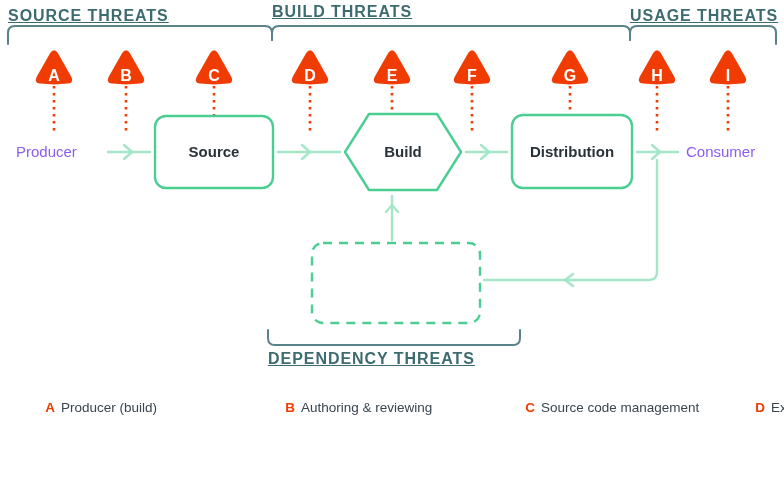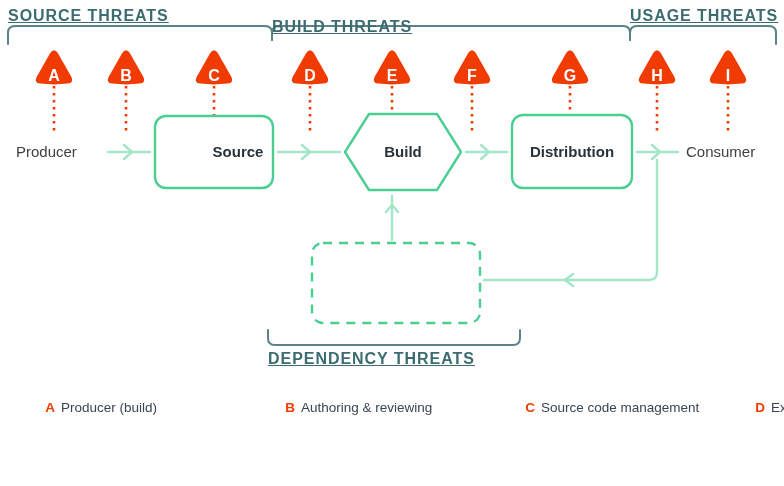--- a/index.html
+++ b/index.html
@@ -68,21 +68,21 @@
     font-size: 15px;
     font-weight: 700;
     color: #27323a;
     white-space: nowrap;
     text-align: center;
   }
   .endpoint-label {
     position: absolute;
     font-size: 15px;
     font-weight: 400;
-    color: #404040;
+    color: #8b5cf6;
     white-space: nowrap;
   }
 
   
   .legend {
     position: absolute;
     left: 40px;
     top: 400px;
     width: 710px;
     display: grid;
@@ -176,21 +176,21 @@
 
       <line x1="392" y1="240" x2="392" y2="196"></line>
       <polyline points="386,212 392,205 398,212"></polyline>
 
       <path d="M 657 160 L 657 272 Q 657 280 649 280 L 484 280"></path>
       <polyline points="573,274 565,280 573,286"></polyline>
     </g>
   </svg>
 
   <div class="bracket-label" style="left:8px; top:7px; width:264px;">SOURCE THREATS</div>
-  <div class="bracket-label" style="left:272px; top:18px; width:358px;">BUILD THREATS</div>
+  <div class="bracket-label" style="left:272px; top:3px; width:358px;">BUILD THREATS</div>
   <div class="bracket-label" style="left:268px; top:350px; width:252px;">DEPENDENCY THREATS</div>
   <div class="bracket-label" style="left:630px; top:7px; width:146px;">USAGE THREATS</div>
 
   <div class="threat-marker" style="left:34px; top:48px;">
     <svg width="40" height="40">
         <use href="#threat-triangle"></use>
       </svg>
     <span class="tri-letter">A</span>
   </div>
   <div class="threat-marker" style="left:106px; top:48px;">
@@ -237,21 +237,21 @@
   </div>
   <div class="threat-marker" style="left:708px; top:48px;">
     <svg width="40" height="40">
         <use href="#threat-triangle"></use>
       </svg>
     <span class="tri-letter">I</span>
   </div>
 
   <div class="endpoint-label" style="left:16px; top:143px;">Producer</div>
 
-  <div class="node-label" style="left:155px; top:143px; width:118px;padding-left:24px;">Source</div>
+  <div class="node-label" style="left:155px; top:143px; width:118px;">Source</div>
 
   <div class="node-label" style="left:345px; top:143px; width:116px;">Build</div>
 
   <div class="node-label" style="left:512px; top:143px; width:120px;">Distribution</div>
 
   <div class="endpoint-label" style="left:686px; top:143px;">Consumer</div>
 
 
   <div class="legend">
     <div class="legend-item">

